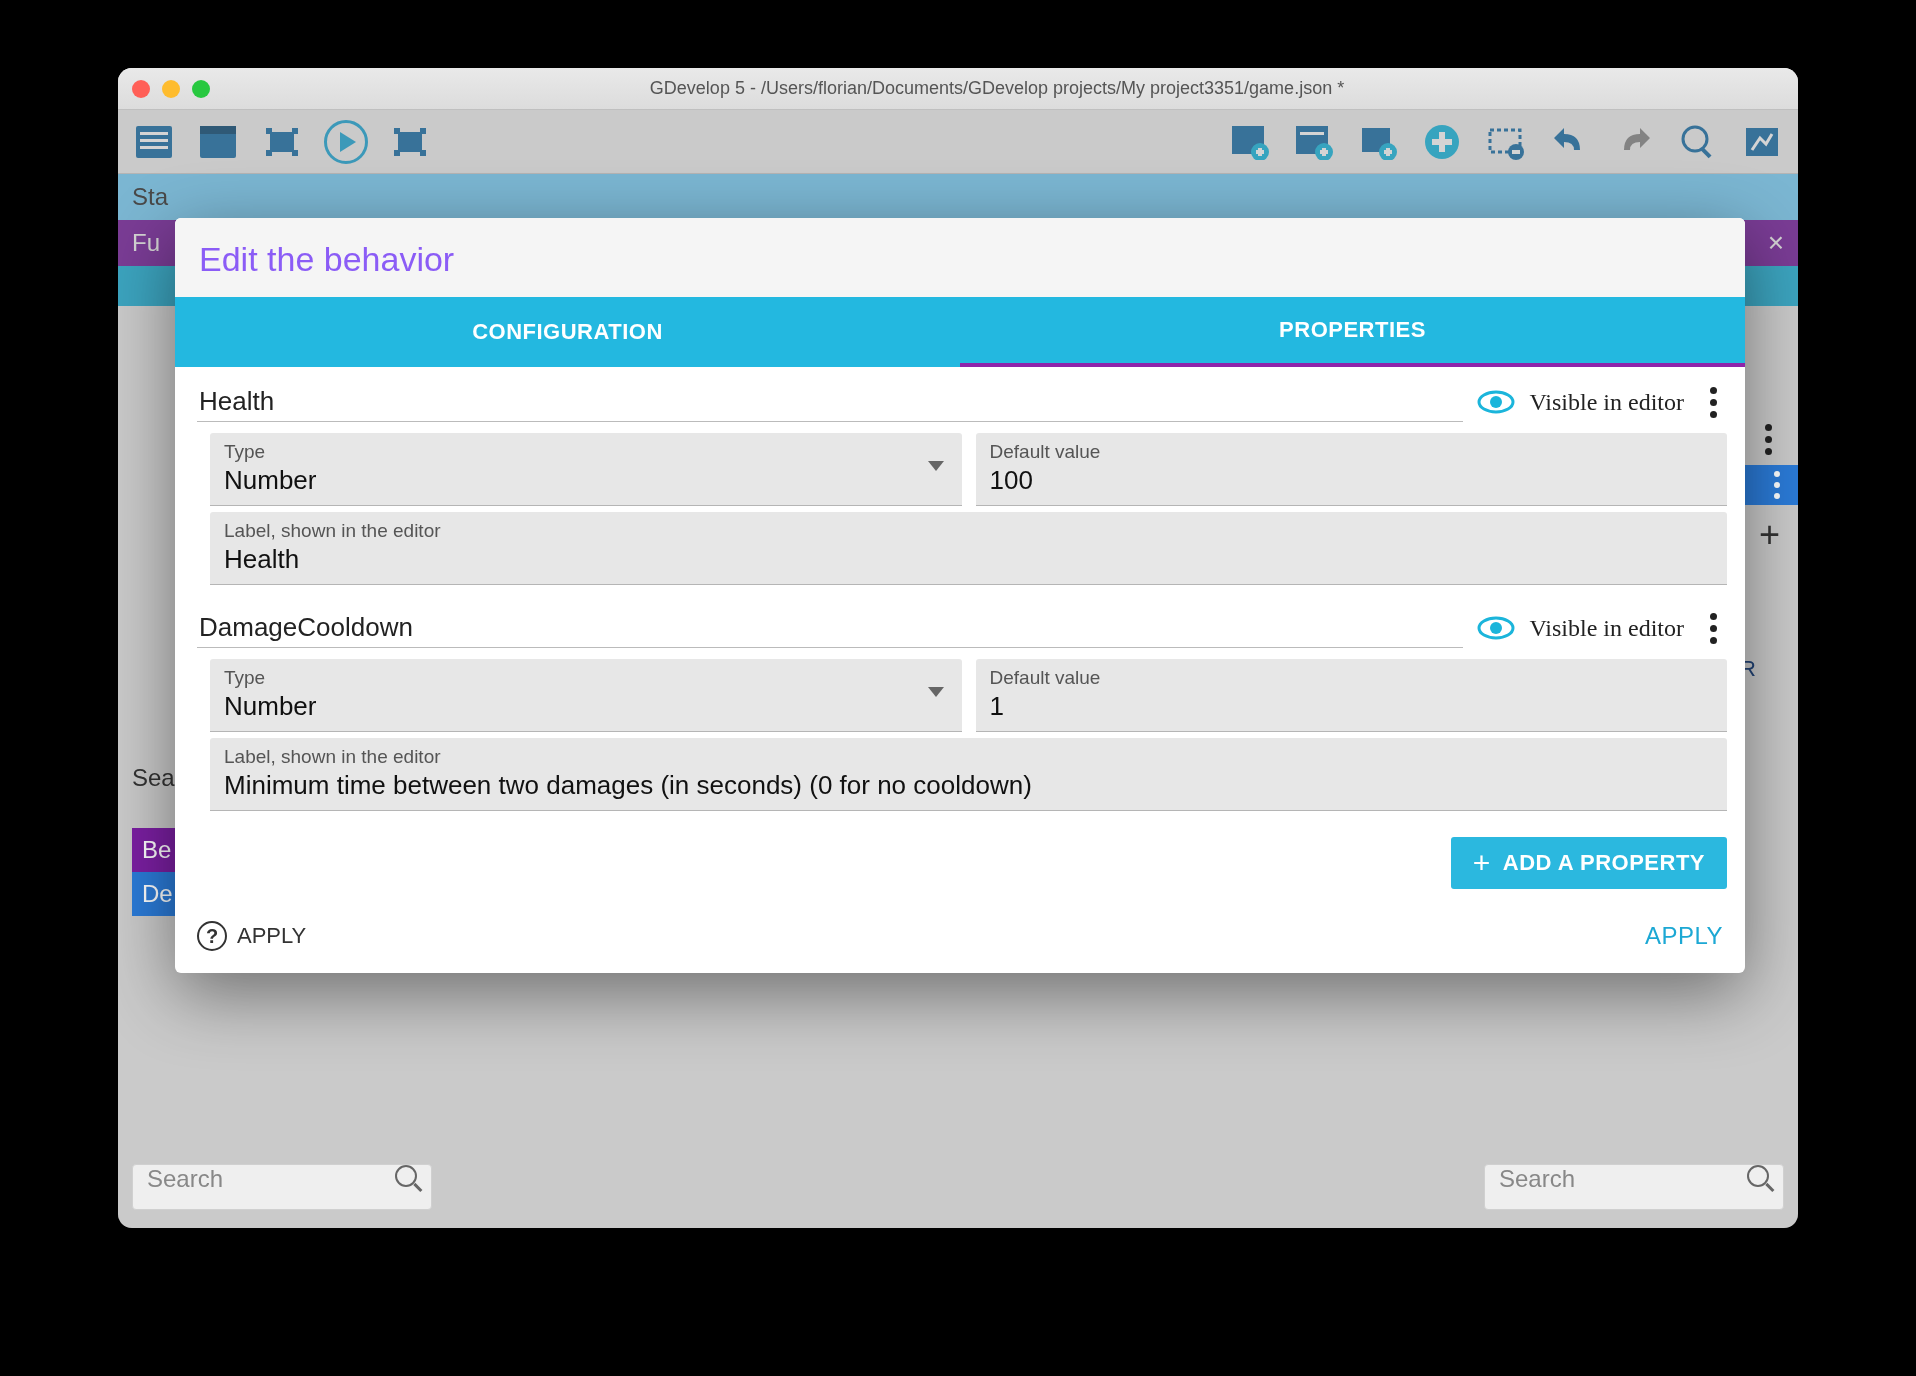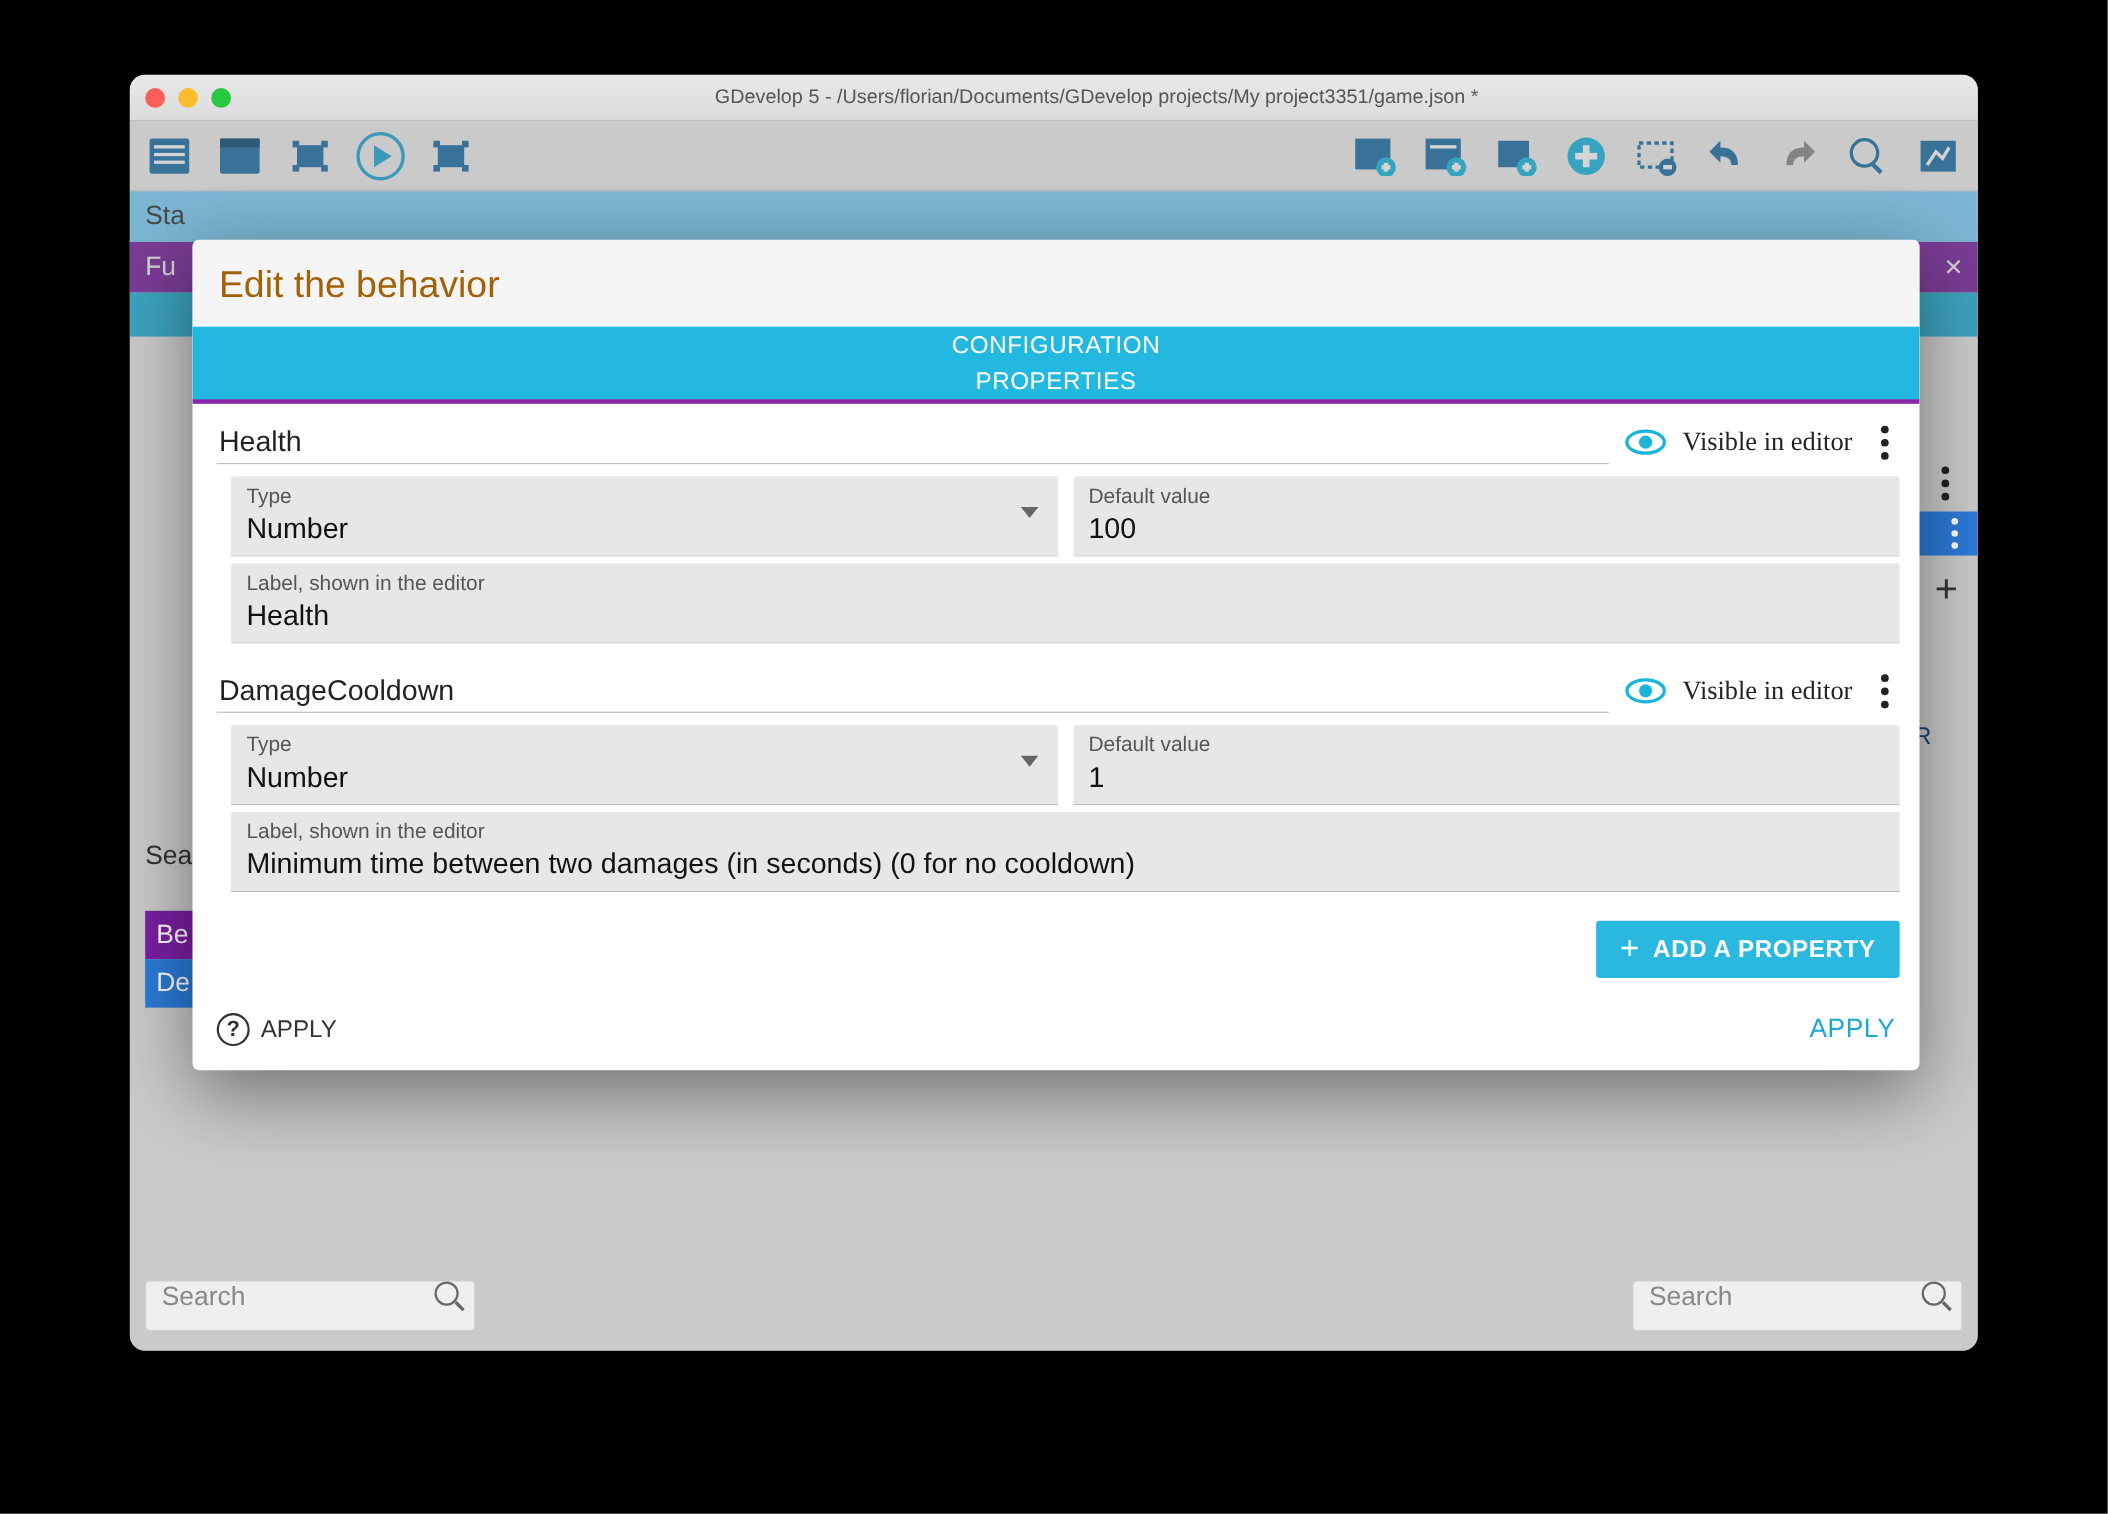--- a/index.html
+++ b/index.html
@@ -38,22 +38,22 @@
   .sb-left { left: 14px; } .sb-right { right:14px; }
   .mag { width:22px;height:22px;border:2.5px solid #666;border-radius:50%;margin-left:auto;position:relative;}
   .mag::after{content:'';position:absolute;width:10px;height:2.5px;background:#666;transform:rotate(45deg);right:-8px;bottom:-3px;}
 
   
   .modal {
     position:absolute; left:175px; top:218px; width:1570px;
     background:#fff; border-radius:6px; box-shadow:0 20px 70px rgba(0,0,0,.45);
     overflow:hidden;
   }
-  .modal-title { padding:22px 24px 18px; font-size:34px; color:#a16207; background:#f5f5f5;}
-  .tabs { display:flex; height:70px; background:#23b8e0; color:#fff; font-size:22px; font-weight:400; letter-spacing:.5px;flex-direction:column;}
+  .modal-title { padding:22px 24px 18px; font-size:34px; color:#8b5cf6; background:#f5f5f5;}
+  .tabs { display:flex; height:70px; background:#23b8e0; color:#fff; font-size:22px; font-weight:700; letter-spacing:.5px;}
   .tab { flex:1; display:flex; align-items:center; justify-content:center; cursor:pointer;}
   .tab-active { border-bottom:4px solid #8e24aa; }
   .props { padding:10px 18px 14px; }
   .prop-head { display:flex; align-items:center; height:50px; gap:14px; padding:0 4px;}
   .prop-name {
     flex:1; font-size:26px; color:#222; height:40px; border:none; border-bottom:1.5px solid #bbb;
     background:transparent; outline:none; padding:0 2px;
   }
   .eye { display:inline-flex; align-items:center; justify-content:center; width:38px; height:24px;}
   .vislabel { font-size:24px; color:#222; margin-right:6px;font-family:Liberation Serif, serif;}

